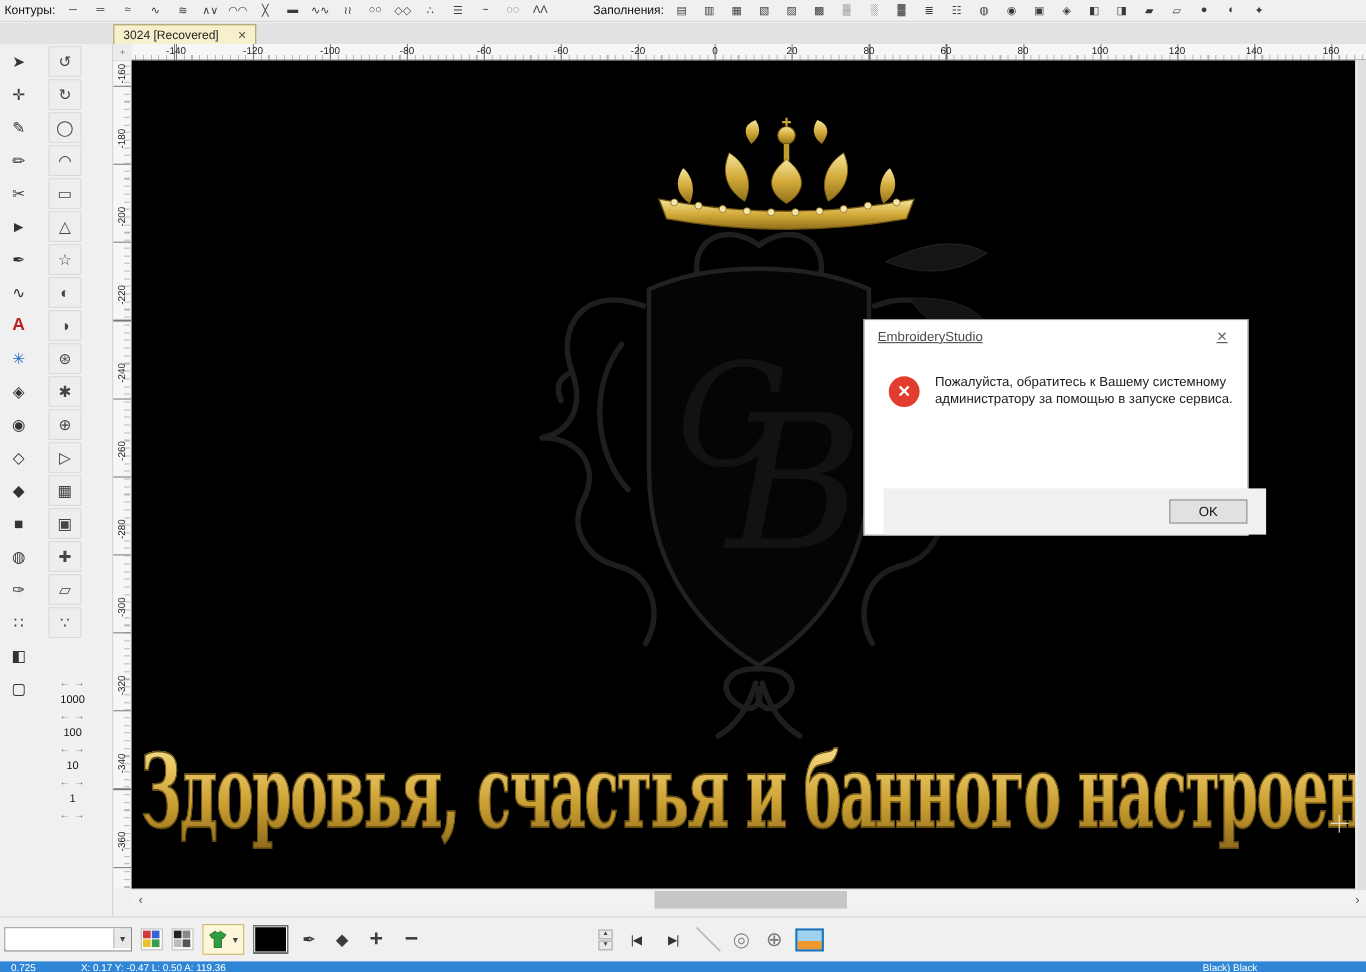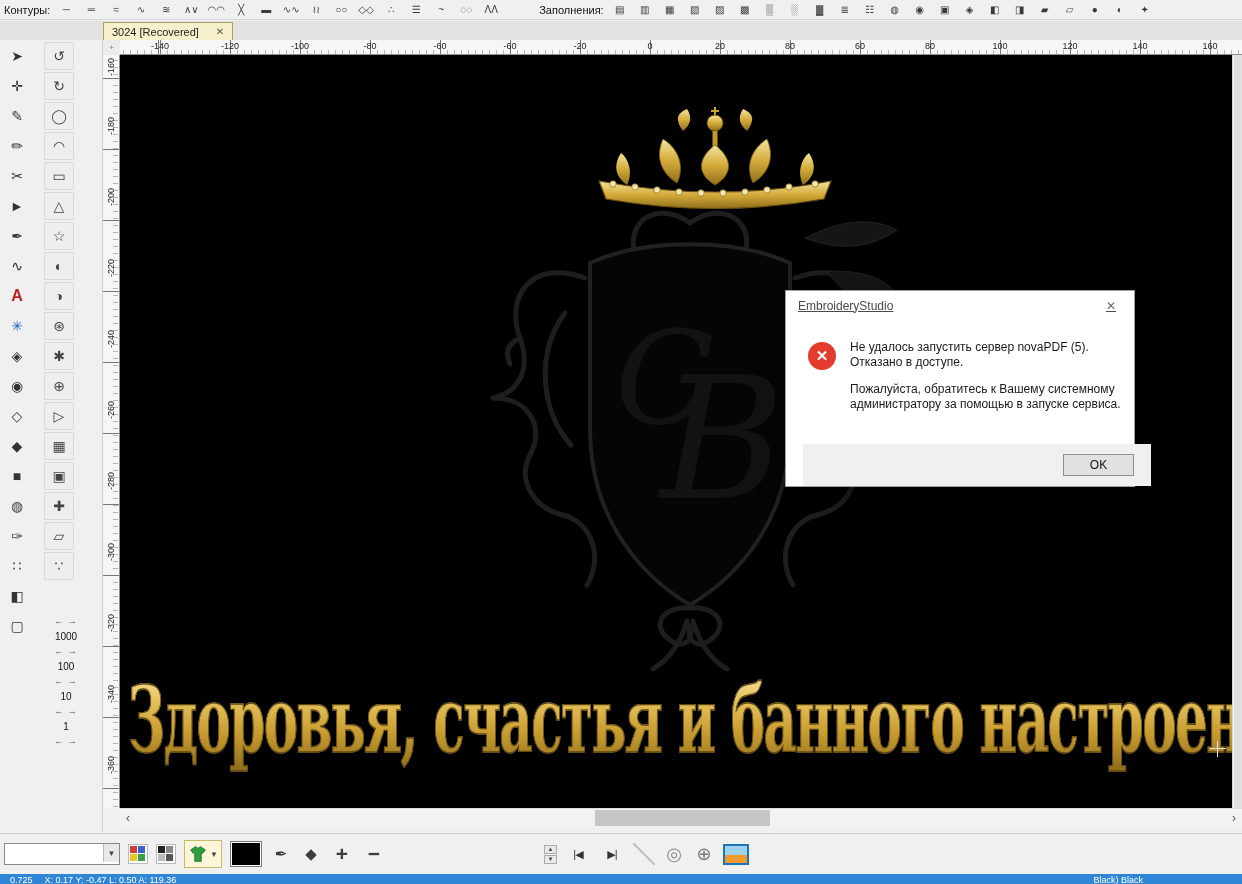--- a/index.html
+++ b/index.html
@@ -72,21 +72,21 @@
   .black-swatch{width:30px;height:24px;background:#000;border:1px solid #777;box-shadow:inset 0 0 0 1px #fff;}
   .glyph-btn{min-width:22px;height:24px;display:flex;align-items:center;justify-content:center;font-size:15px;color:#3c3c3c;}
   .pm-btn{font-size:21px;font-weight:bold;color:#3c3c3c;width:24px;}
   .spinner{margin-left:150px;display:flex;flex-direction:column;gap:1px;}
   .spinner span{width:13px;height:9px;border:1px solid #aaa;background:#e9e9e9;font-size:6px;color:#444;display:flex;align-items:center;justify-content:center;box-sizing:border-box;}
   .nav-icon{font-size:11px;color:#333;letter-spacing:-1px;min-width:26px;text-align:center;}
   .diag-icon{width:22px;height:22px;background:linear-gradient(45deg,transparent 46%,#c2c2c2 46% 54%,transparent 54%);}
   .design-window-icon{width:22px;height:17px;border:2px solid #1c75bc;background:linear-gradient(#9ed2ee 0 55%,#f09a2e 55%);box-sizing:content-box;}
 
   
-  .status-bar{position:absolute;left:0;top:874px;width:1242px;height:10px;background:#2f86d6;color:#fff;font-size:9px;display:flex;align-items:flex-start;padding:1px 10px;box-sizing:border-box;overflow:hidden;gap:12px;}
+  .status-bar{position:absolute;left:0;top:874px;width:1242px;height:10px;background:#2f86d6;color:#fff;font-size:9px;display:flex;align-items:flex-start;padding:1px 10px;box-sizing:border-box;overflow:hidden;gap:41px;}
   .status-right{margin-left:auto;margin-right:89px;text-align:right;}
 
   
   .dialog{position:absolute;left:785px;top:290px;width:350px;height:197px;background:#fff;border:1px solid #9aa0a6;box-shadow:0 8px 24px rgba(0,0,0,.45);z-index:50;box-sizing:border-box;}
   .dlg-title{height:29px;display:flex;align-items:center;padding:0 12px;font-size:12px;color:#4a4a4a;text-decoration:underline;}
   .dlg-close{margin-left:auto;font-size:12px;color:#666;padding:2px 6px;}
   .dlg-body{display:flex;padding:8px 12px 0 22px;gap:14px;}
   .err-icon{width:28px;height:28px;border-radius:50%;background:#e23c2e;color:#fff;font-size:15px;font-weight:bold;display:flex;align-items:center;justify-content:center;flex:none;margin-top:14px;}
   .dlg-text{font-size:12px;color:#1a1a1a;line-height:15px;}
   .dlg-text p{width:272px;margin:12px 0 0 0;}
@@ -365,21 +365,20 @@
   <div class="dialog" data-name="message-dialog">
     <div class="dlg-title" data-name="dialog-title-bar">
       <span data-name="dialog-title">EmbroideryStudio</span>
       <span class="dlg-close" data-name="close-icon">✕</span>
     </div>
     <div class="dlg-body" data-name="dialog-body">
       <div class="err-icon" data-name="error-icon">
         <span data-name="error-x-glyph">✕</span>
       </div>
       <div class="dlg-text" data-name="dialog-message">
-        <p data-name="dialog-message-line-1">Не удалось запустить сервер novaPDF (5). Отказано в доступе.</p>
         <p data-name="dialog-message-line-2">Пожалуйста, обратитесь к Вашему системному администратору за помощью в запуске сервиса.</p>
       </div>
     </div>
     <div class="dlg-footer" data-name="dialog-footer">
       <button class="ok-btn" data-name="ok-button">OK</button>
     </div>
   </div>
 
 </div>
 

